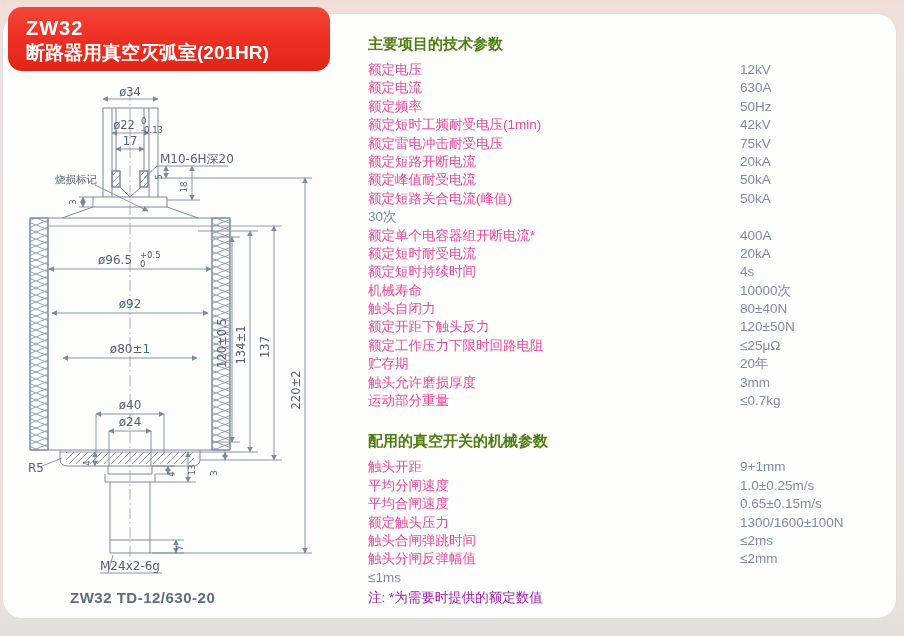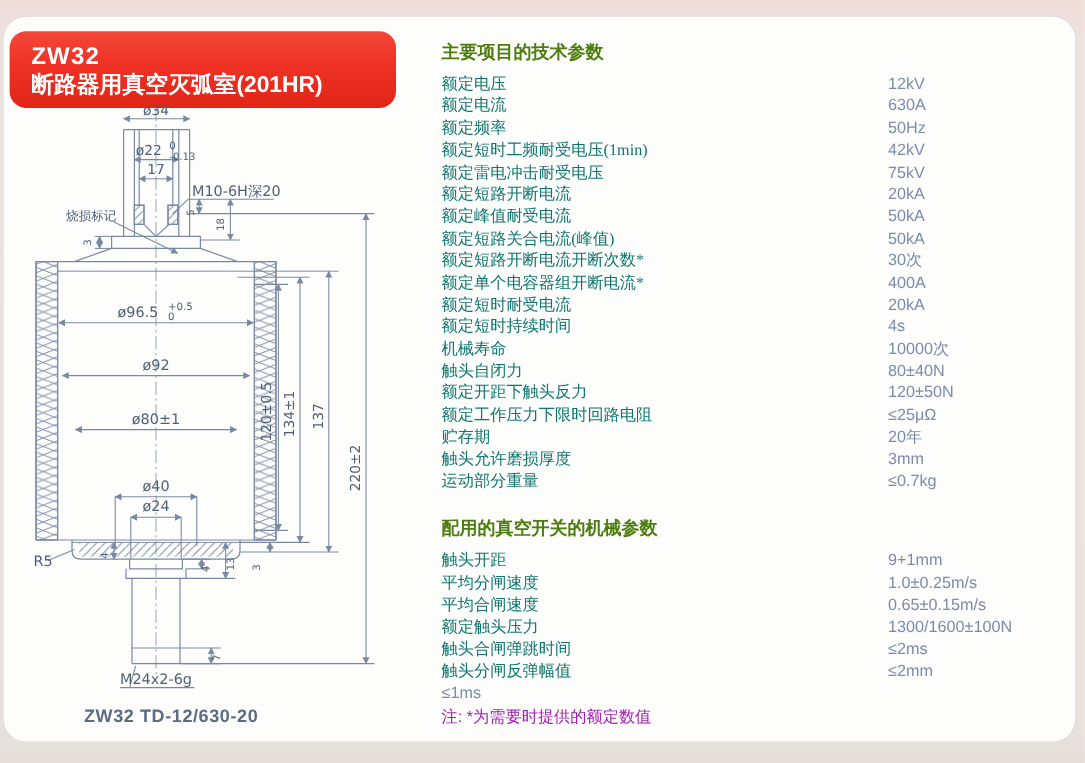--- a/index.html
+++ b/index.html
@@ -8,32 +8,32 @@
     background:linear-gradient(180deg,#f0ddd8 0px,#ece3de 40px,#e8e2de 600px,#e3deda 636px);
     font-family:"Liberation Sans","DejaVu Sans",sans-serif;
   }
   .card{
     position:absolute;left:2px;top:13px;right:7px;bottom:17px;
     background:#fdfdfc;border:1px solid #e3ddd9;border-radius:20px;
   }
   .red-box{
     position:absolute;left:8px;top:7px;width:322px;height:64px;
     background:linear-gradient(180deg,#f4473a 0%,#ee3124 45%,#e02517 100%);
-    border-radius:14px;color:#ffffff;padding:9px 0 0 18px;box-sizing:border-box;margin-top:19px;
+    border-radius:14px;color:#ffffff;padding:9px 0 0 18px;box-sizing:border-box;
   }
   .red-box .model{font-size:20px;font-weight:600;letter-spacing:1px;line-height:24px;}
   .red-box .title{font-size:19px;font-weight:600;line-height:26px;}
   .specs{
     position:absolute;left:368px;top:34px;width:530px;
   }
   .sec-title{
     color:#4d7c0f;font-size:15px;font-weight:bold;line-height:20px;margin-bottom:7px;
   }
   .spec-row{display:flex;height:18.4px;line-height:18.4px;font-size:13.5px;}
-  .spec-row .lab{width:372px;color:#0f766e;font-family:Liberation Serif, serif;}
+  .spec-row .lab{width:372px;color:#ec4899;}
   .spec-row .val{color:#7b8cab;text-align:right;}
   .note{color:#a21caf;font-size:13.5px;line-height:19px;margin-top:1px;}
   .sec2{margin-top:21px;}
   .caption{
     position:absolute;left:70px;top:589px;width:210px;text-align:left;
     font-size:15px;font-weight:bold;color:#5d6b84;letter-spacing:0.5px;
   }
   svg text{font-family:"DejaVu Sans","Liberation Sans",sans-serif;fill:#505f78;font-size:11.5px;}
   svg .sm{font-size:8.5px;}
   svg .lg{font-size:12px;}
@@ -223,21 +223,20 @@
       </div>
     <div class="spec-row">
         <span class="lab">额定峰值耐受电流</span>
         <span class="val">50kA</span>
       </div>
     <div class="spec-row">
         <span class="lab">额定短路关合电流(峰值)</span>
         <span class="val">50kA</span>
       </div>
     <div class="spec-row">
-        <span class="lab">额定短路开断电流开断次数*</span>
         <span class="val">30次</span>
       </div>
     <div class="spec-row">
         <span class="lab">额定单个电容器组开断电流*</span>
         <span class="val">400A</span>
       </div>
     <div class="spec-row">
         <span class="lab">额定短时耐受电流</span>
         <span class="val">20kA</span>
       </div>

